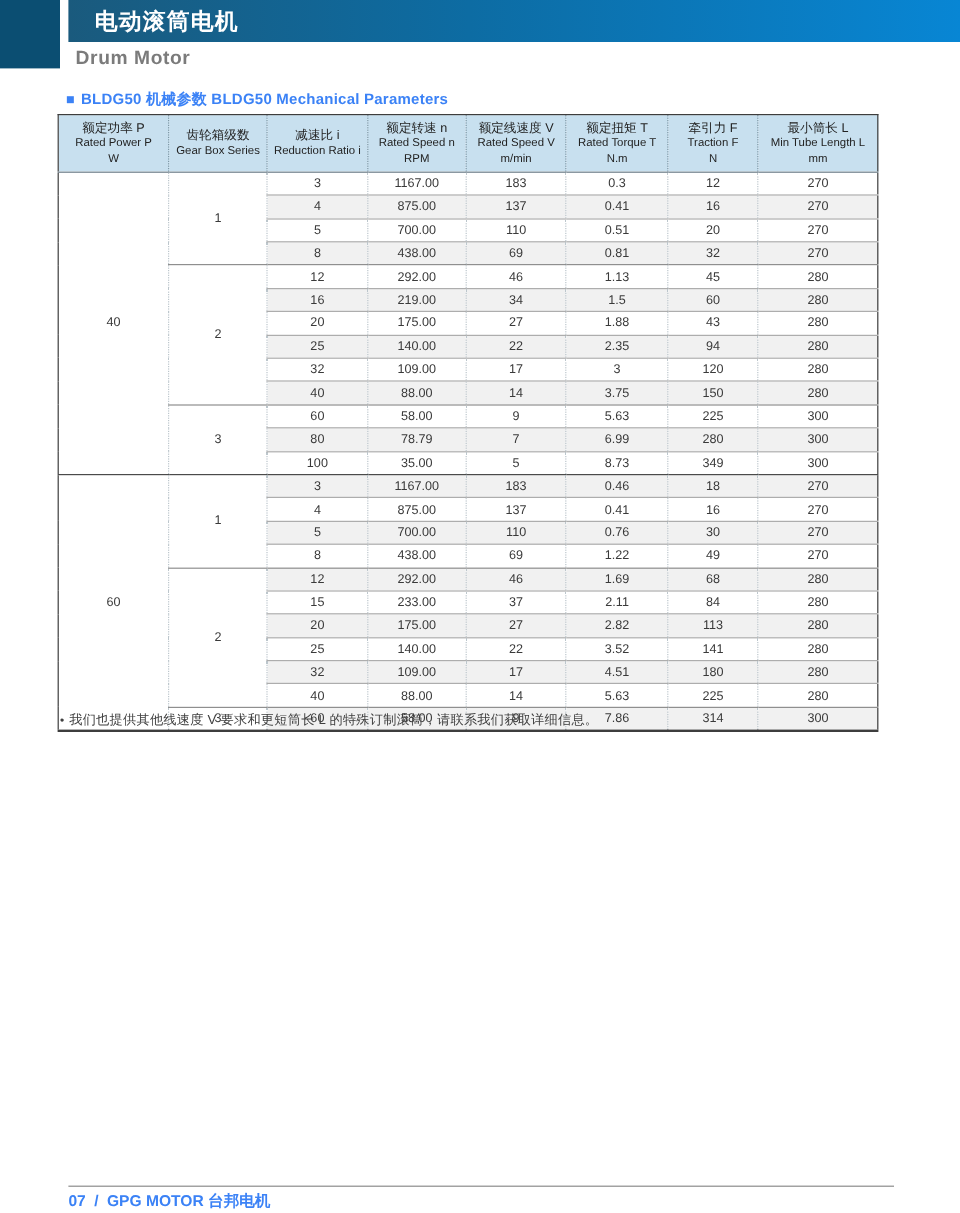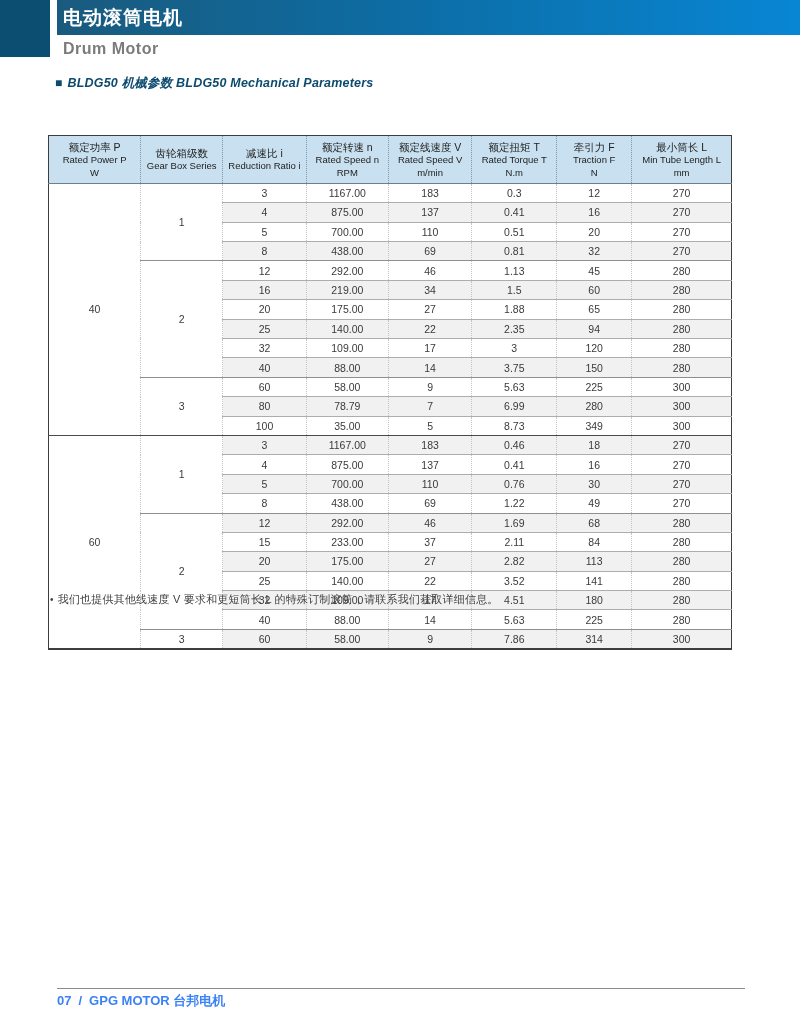--- a/index.html
+++ b/index.html
@@ -25,49 +25,47 @@
     width: 743px; height: 35px;
     background: linear-gradient(90deg, var(--banner-left, #1a5a7d) 0%, #0d6ca3 45%, var(--banner-right, #0886d4) 100%);
     display: flex;
     align-items: center;
   }
   .banner-title {
     color: #ffffff;
     font-size: 19px;
     font-weight: bold;
     letter-spacing: 1px;
-    padding-left: 6px;
+    padding-left: 22px;
   }
   .page-subtitle {
     position: absolute;
     left: 63px; top: 40px;
     color: #7b7b7b;
     font-size: 16px;
     font-weight: bold;
     letter-spacing: 0.5px;
   }
 
   
   .section-heading {
     position: absolute;
     left: 55px; top: 75px;
     font-size: 12.5px;
     font-weight: bold;
-    color: #0c4a6e;
+    color: #3b82f6;
     letter-spacing: 0.2px;
-    font-style: italic;
   }
   .section-marker { margin-right: 5px; font-size: 12px; }
 
   
   .tbl-wrap {
     position: absolute;
     left: 48px; top: 95px;
     width: 684px;
-    margin-top: 40px;
   }
   table.params {
     width: 100%;
     border-collapse: collapse;
     table-layout: fixed;
     border: 1px solid #3d3d3d;
     border-bottom-width: 2px;
   }
   table.params th {
     background: var(--table-header-bg, #c8e0ef);
@@ -248,21 +246,21 @@
             <td class="val">34</td>
             <td class="val">1.5</td>
             <td class="val">60</td>
             <td class="val">280</td>
           </tr>
           <tr class="odd">
             <td class="val">20</td>
             <td class="val">175.00</td>
             <td class="val">27</td>
             <td class="val">1.88</td>
-            <td class="val">65</td>
+            <td class="val">43</td>
             <td class="val">280</td>
           </tr>
           <tr class="even">
             <td class="val">25</td>
             <td class="val">140.00</td>
             <td class="val">22</td>
             <td class="val">2.35</td>
             <td class="val">94</td>
             <td class="val">280</td>
           </tr>

